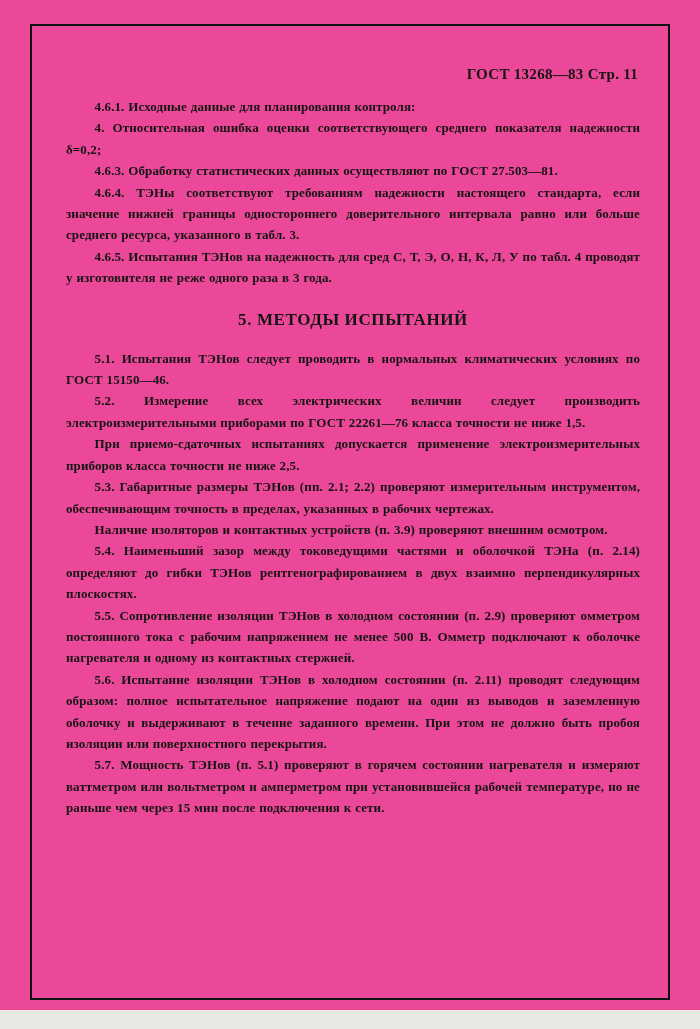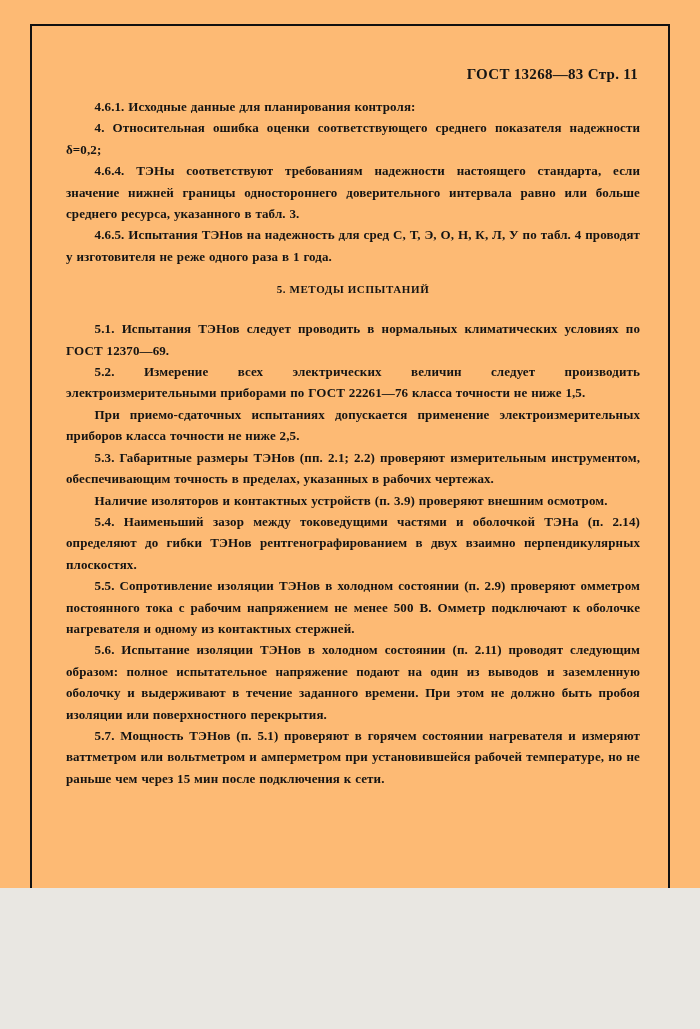--- a/index.html
+++ b/index.html
@@ -3,22 +3,22 @@
 <meta charset="utf-8">
 <style>
   html, body {
     margin: 0;
     padding: 0;
     background: #e9e7e2;
   }
   .sheet {
     position: relative;
     width: 700px;
-    height: 888px;
-    background: #fdba74;
+    height: 1010px;
+    background: #ec4899;
     font-family: "Liberation Serif", "DejaVu Serif", serif;
     color: #151413;
     overflow: hidden;
   }
   .frame {
     position: absolute;
     left: 30px;
     top: 24px;
     width: 640px;
     height: 976px;
@@ -46,41 +46,42 @@
     margin: 0;
     font-size: 13px;
     line-height: 21.4px;
     font-weight: 700;
     text-align: justify;
     text-indent: 2.2em;
     letter-spacing: 0.1px;
     word-spacing: 0.5px;
   }
   .heading {
-    margin: 12px 0 18px 0;
-    font-size: 11px;
+    margin: 20px 0 18px 0;
+    font-size: 17px;
     line-height: 21px;
     font-weight: 700;
     text-align: center;
     letter-spacing: 0.6px;
   }
 </style>
 </head>
 <body>
 
 <div class="sheet">
   <div class="frame"></div>
   <div class="page-header">ГОСТ 13268—83 Стр. 11</div>
   <div class="document-body">
       <p class="para">4.6.1. Исходные данные для планирования контроля:</p>
       <p class="para">4. Относительная ошибка оценки соответствующего среднего показателя надежности δ=0,2;</p>
+      <p class="para">4.6.3. Обработку статистических данных осуществляют по ГОСТ 27.503—81.</p>
       <p class="para">4.6.4. ТЭНы соответствуют требованиям надежности настоящего стандарта, если значение нижней границы одностороннего доверительного интервала равно или больше среднего ресурса, указанного в табл. 3.</p>
-      <p class="para">4.6.5. Испытания ТЭНов на надежность для сред С, Т, Э, О, Н, К, Л, У по табл. 4 проводят у изготовителя не реже одного раза в 1 года.</p>
+      <p class="para">4.6.5. Испытания ТЭНов на надежность для сред С, Т, Э, О, Н, К, Л, У по табл. 4 проводят у изготовителя не реже одного раза в 3 года.</p>
       <h2 class="heading">5. МЕТОДЫ ИСПЫТАНИЙ</h2>
-      <p class="para">5.1. Испытания ТЭНов следует проводить в нормальных климатических условиях по ГОСТ 12370—69.</p>
+      <p class="para">5.1. Испытания ТЭНов следует проводить в нормальных климатических условиях по ГОСТ 15150—46.</p>
       <p class="para">5.2. Измерение всех электрических величин следует производить электроизмерительными приборами по ГОСТ 22261—76 класса точности не ниже 1,5.</p>
       <p class="para">При приемо-сдаточных испытаниях допускается применение электроизмерительных приборов класса точности не ниже 2,5.</p>
       <p class="para">5.3. Габаритные размеры ТЭНов (пп. 2.1; 2.2) проверяют измерительным инструментом, обеспечивающим точность в пределах, указанных в рабочих чертежах.</p>
       <p class="para">Наличие изоляторов и контактных устройств (п. 3.9) проверяют внешним осмотром.</p>
       <p class="para">5.4. Наименьший зазор между токоведущими частями и оболочкой ТЭНа (п. 2.14) определяют до гибки ТЭНов рентгенографированием в двух взаимно перпендикулярных плоскостях.</p>
       <p class="para">5.5. Сопротивление изоляции ТЭНов в холодном состоянии (п. 2.9) проверяют омметром постоянного тока с рабочим напряжением не менее 500 В. Омметр подключают к оболочке нагревателя и одному из контактных стержней.</p>
       <p class="para">5.6. Испытание изоляции ТЭНов в холодном состоянии (п. 2.11) проводят следующим образом: полное испытательное напряжение подают на один из выводов и заземленную оболочку и выдерживают в течение заданного времени. При этом не должно быть пробоя изоляции или поверхностного перекрытия.</p>
       <p class="para">5.7. Мощность ТЭНов (п. 5.1) проверяют в горячем состоянии нагревателя и измеряют ваттметром или вольтметром и амперметром при установившейся рабочей температуре, но не раньше чем через 15 мин после подключения к сети.</p>
     </div>
 </div>

